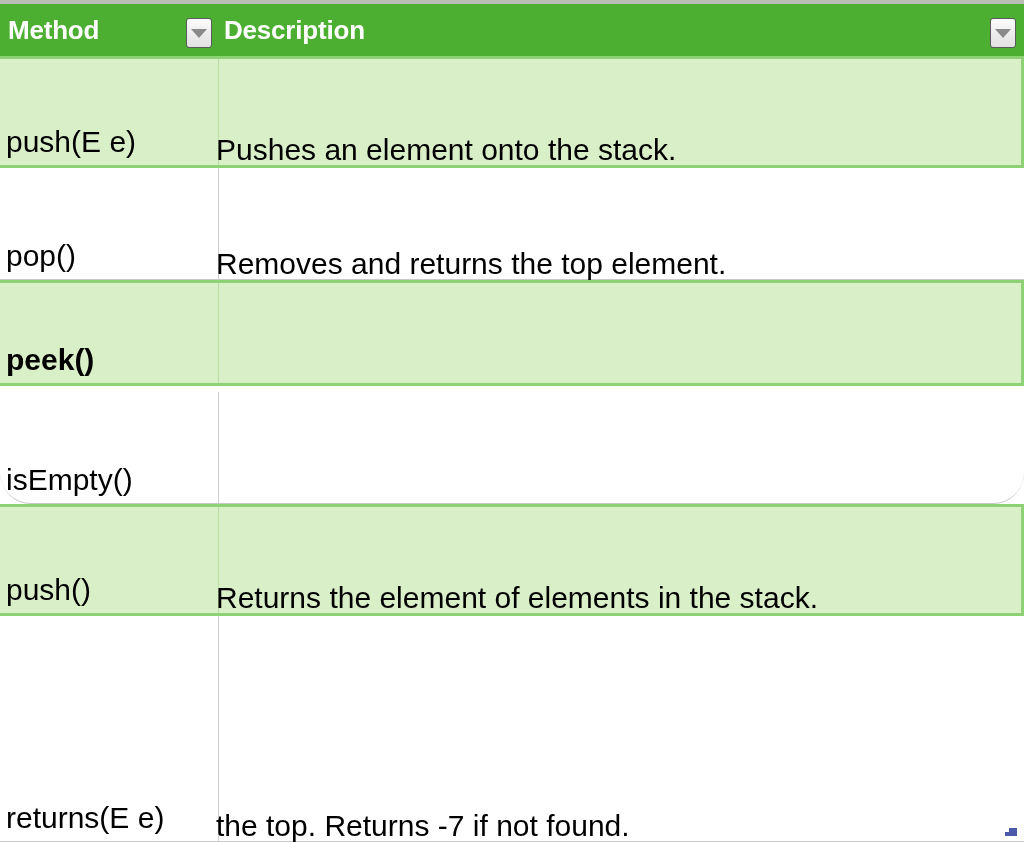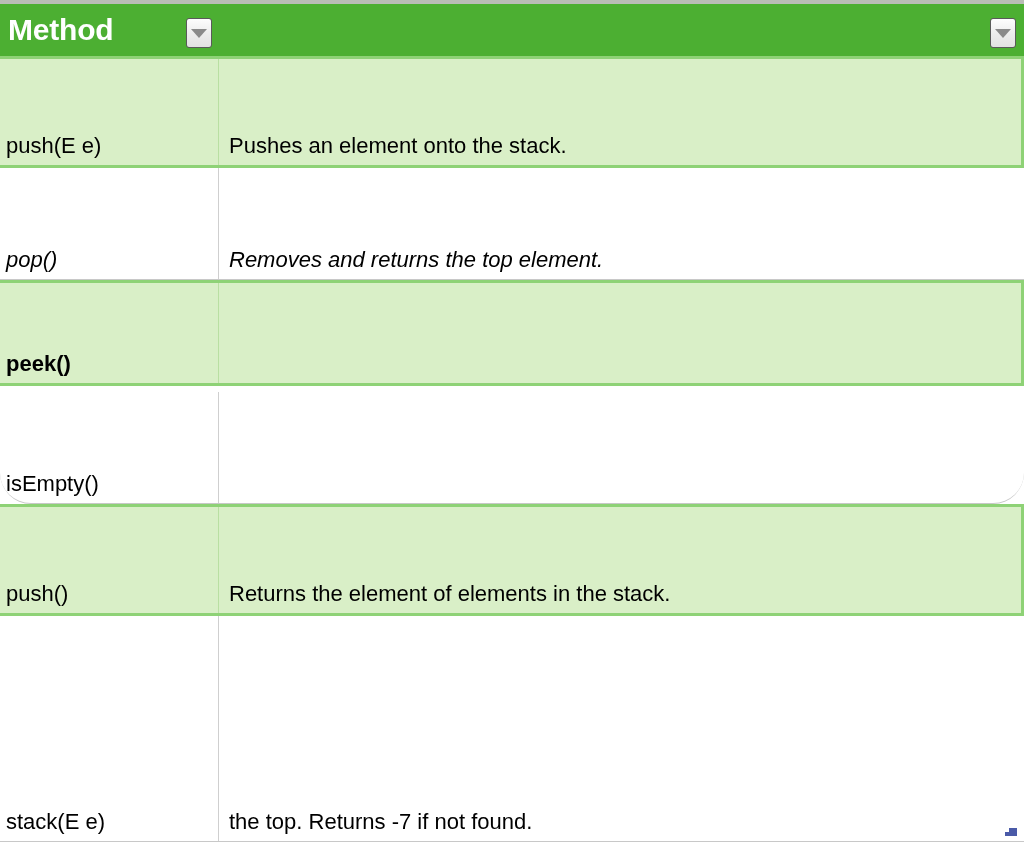--- a/index.html
+++ b/index.html
@@ -23,21 +23,21 @@
 
   
   .thead{
     position:absolute;left:0;top:4px;width:1024px;height:52px;
     background:#4caf32;
     box-sizing:border-box;
   }
   .thead .hcell{
     position:absolute;top:0;height:52px;
     display:flex;align-items:center;
-    color:#ffffff;font-weight:bold;font-size:30px;
+    color:#ffffff;font-weight:bold;font-size:26px;
     letter-spacing:-0.2px;
     white-space:nowrap;
   }
   .hcell.method{left:8px;}
   .hcell.desc{left:224px;}
 
   
   .filter-btn{
     position:absolute;top:14px;
     width:26px;height:30px;
@@ -69,25 +69,25 @@
     border-right:3px solid #8ed276;
   }
   .row.plain{
     background:#ffffff;
     border-bottom:1px solid #c8c8c8;
   }
   .row .c-method,.row .c-desc{
     position:absolute;bottom:0;
     display:flex;align-items:flex-end;
     color:#000000;
-    font-size:22px;
+    font-size:30px;
     line-height:1.05;
   }
   .row .c-method{left:6px;width:206px;padding-bottom:8px;}
-  .row .c-desc{left:229px;right:14px;padding-bottom:8px;}
+  .row .c-desc{left:216px;right:14px;padding-bottom:0;}
   .row .c-desc .txt{display:block;}
   .row .vdiv{
     position:absolute;top:0;bottom:0;left:218px;width:1px;
     background:#cfcfcf;
   }
   .row.tint .vdiv{background:#b9dfa2;}
 
   
   .resize-handle{
     position:absolute;left:1009px;top:828px;
@@ -105,35 +105,36 @@
 
   <div class="top-rule"></div>
 
   <div class="thead">
     <div class="hcell method">Method</div>
 
     <div class="filter-btn f1">
       <span class="caret"></span>
     </div>
 
+    <div class="hcell desc">Description</div>
 
     <div class="filter-btn f2">
       <span class="caret"></span>
     </div>
   </div>
 
   <div id="rows-host">
       <div class="row tint" style="top: 56px; height: 112px;">
         <div class="vdiv"></div>
         <div class="c-method">push(E e)</div>
         <div class="c-desc">
           <span class="txt">Pushes an element onto the stack.</span>
         </div>
       </div>
-      <div class="row plain" style="top: 168px; height: 112px; font-style: italic;">
+      <div class="row plain" style="top: 168px; height: 112px;">
         <div class="vdiv"></div>
         <div class="c-method">pop()</div>
         <div class="c-desc">
           <span class="txt">Removes and returns the top element.</span>
         </div>
       </div>
       <div class="row tint" style="top: 280px; height: 106px; font-weight: bold;">
         <div class="vdiv"></div>
         <div class="c-method">peek()</div>
       </div>
@@ -143,21 +144,21 @@
       </div>
       <div class="row tint" style="top: 504px; height: 112px;">
         <div class="vdiv"></div>
         <div class="c-method">push()</div>
         <div class="c-desc">
           <span class="txt">Returns the element of elements in the stack.</span>
         </div>
       </div>
       <div class="row plain" style="top: 616px; height: 226px;">
         <div class="vdiv"></div>
-        <div class="c-method">stack(E e)</div>
+        <div class="c-method">returns(E e)</div>
         <div class="c-desc">
           <span class="txt">the top. Returns -7 if not found.</span>
         </div>
       </div>
     </div>
 
   <div class="resize-handle"></div>
 
 </div>
 

